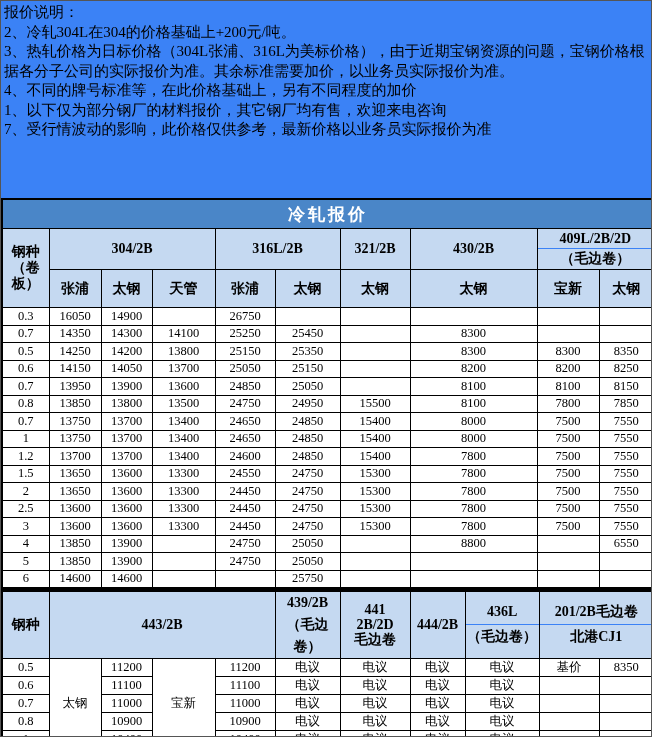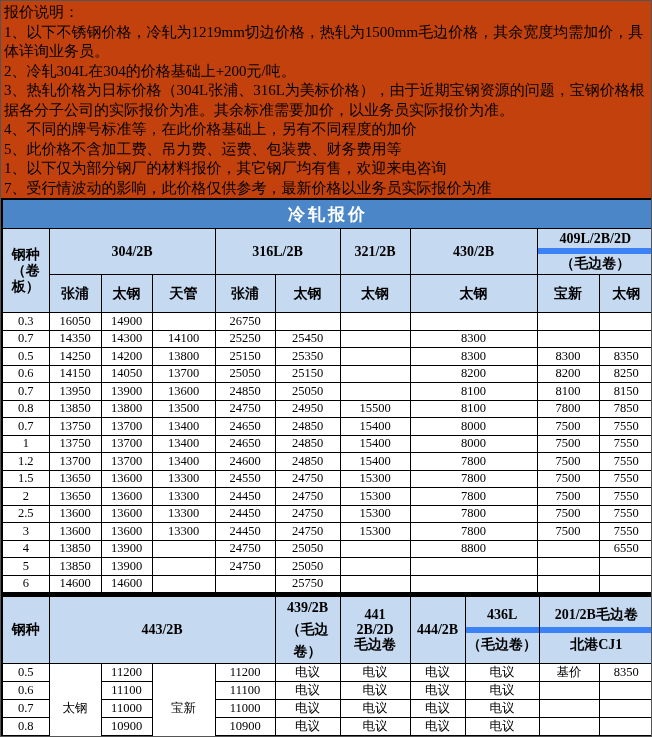--- a/index.html
+++ b/index.html
@@ -1,19 +1,19 @@
 <!DOCTYPE html>
 <html><head>
 <meta charset="utf-8">
 <style>
   html,body{margin:0;padding:0;background:#fff;}
   .sheet{
     width:652px;height:737px;
     box-sizing:border-box;
-    background:#c2410c;
+    background:#3b82f6;
     border:1px solid #555;
     font-family:"Liberation Serif","DejaVu Serif",serif;
     color:#000;
     overflow:hidden;
   }
   
   .notes{
     box-sizing:border-box;
     height:197px;
     padding:2px 4px 0 3px;
@@ -53,21 +53,21 @@
   }
   .group-row th{height:40px;}
   .mill-row th{height:37px;margin-left:36px;}
   .corner{
     white-space:pre-line;
     font-size:13px;
     line-height:16px;
   }
   
   th.split{padding:0;}
-  th.split .split-top{border-bottom:6px solid #3b82f6;}
+  th.split .split-top{border-bottom:1px solid #3b82f6;}
   .cold .split-top{height:19px;line-height:19px;}
   .cold .split-bottom{height:20px;line-height:20px;}
   .second thead tr{height:49px;}
   .second .split-top{height:24px;line-height:24px;}
   .second .split-bottom{height:24px;line-height:24px;}
   th.lh2{white-space:pre-line;line-height:22px;margin-left:43px;}
   th.lh3{white-space:pre-line;line-height:15px;font-size:13.5px;}
   
   .cold tbody tr{height:17.5px;}
   .second tbody tr{height:18.2px;}
@@ -82,25 +82,23 @@
   }
 </style>
 </head>
 <body>
 
 <div class="sheet">
 
   <div class="notes">
     <span class="note-line">报价说明：</span>
     <div id="notes-list">
-        <div class="note-line">1、以下不锈钢价格，冷轧为1219mm切边价格，热轧为1500mm毛边价格，其余宽度均需加价，具体详询业务员。</div>
         <div class="note-line">2、冷轧304L在304的价格基础上+200元/吨。</div>
         <div class="note-line">3、热轧价格为日标价格（304L张浦、316L为美标价格），由于近期宝钢资源的问题，宝钢价格根据各分子公司的实际报价为准。其余标准需要加价，以业务员实际报价为准。</div>
         <div class="note-line">4、不同的牌号标准等，在此价格基础上，另有不同程度的加价</div>
-        <div class="note-line">5、此价格不含加工费、吊力费、运费、包装费、财务费用等</div>
         <div class="note-line">1、以下仅为部分钢厂的材料报价，其它钢厂均有售，欢迎来电咨询</div>
         <div class="note-line">7、受行情波动的影响，此价格仅供参考，最新价格以业务员实际报价为准</div>
       </div>
   </div>
 
   <table class="price-table cold">
     <colgroup>
       <col style="width:47px">
         <col style="width:52px">
         <col style="width:51px">

